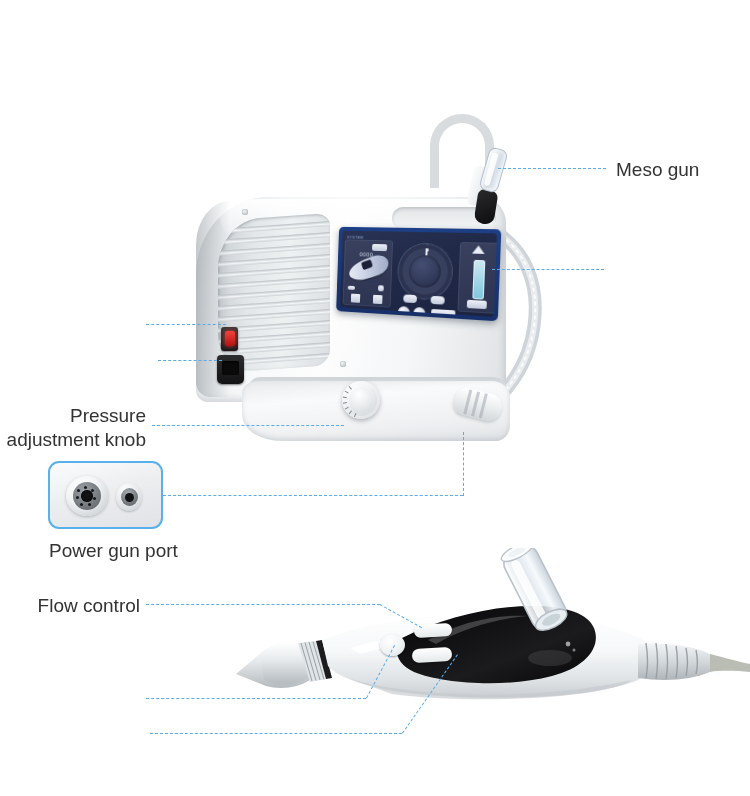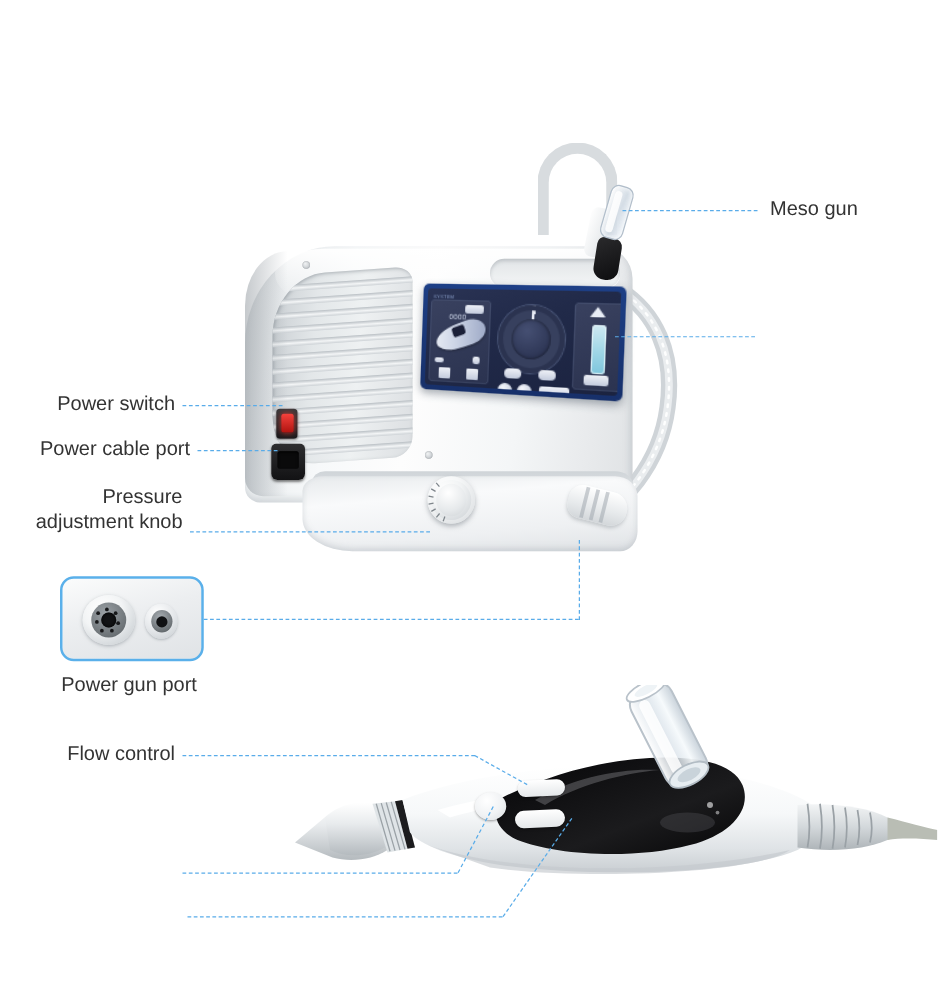--- a/index.html
+++ b/index.html
@@ -28,21 +28,21 @@
     letter-spacing: -0.5px;
     line-height: 1.1;
     white-space: nowrap;
   }
   .title .t-dark { color: #2d2d2d; }
   .title .t-blue { color: #1e9af0; }
 
   
   .label {
     position: absolute;
-    font-size: 16px;
+    font-size: 19px;
     line-height: 1.28;
     color: #333333;
     white-space: pre-line;
   }
   .label.right-al { text-align: right; }
   .label.left-al  { text-align: left; }
 
   
   .lead {
     position: absolute;
@@ -595,25 +595,23 @@
 
   <div class="lead" style="left:146px; top:698px; width:220px;"></div>
   <div class="lead" style="left:366px; top:698px; width:60px; transform:rotate(-62deg);"></div>
 
   <div class="lead" style="left:150px; top:733px; width:252px;"></div>
   <div class="lead" style="left:402px; top:733px; width:96px; transform:rotate(-55deg);"></div>
 
   <div class="label left-al" style="left:616px; top:158px;">Meso gun</div>
 
 
-  <div class="label right-al" style="left:0px; top:314px; width:140px;">Power switch</div>
-
-  <div class="label right-al" style="left:0px; top:350px; width:152px;">Power cable port</div>
-
-  <div class="label right-al" style="left:0px; top:388px; width:146px;">Pressure
+
+
+  <div class="label right-al" style="left:0px; top:404px; width:146px;">Pressure
 adjustment knob</div>
 
   <div class="label left-al" style="left:49px; top:539px;">Power gun port</div>
 
   <div class="label right-al" style="left:0px; top:594px; width:140px;">Flow control</div>
 
 
 
 </div>
 

